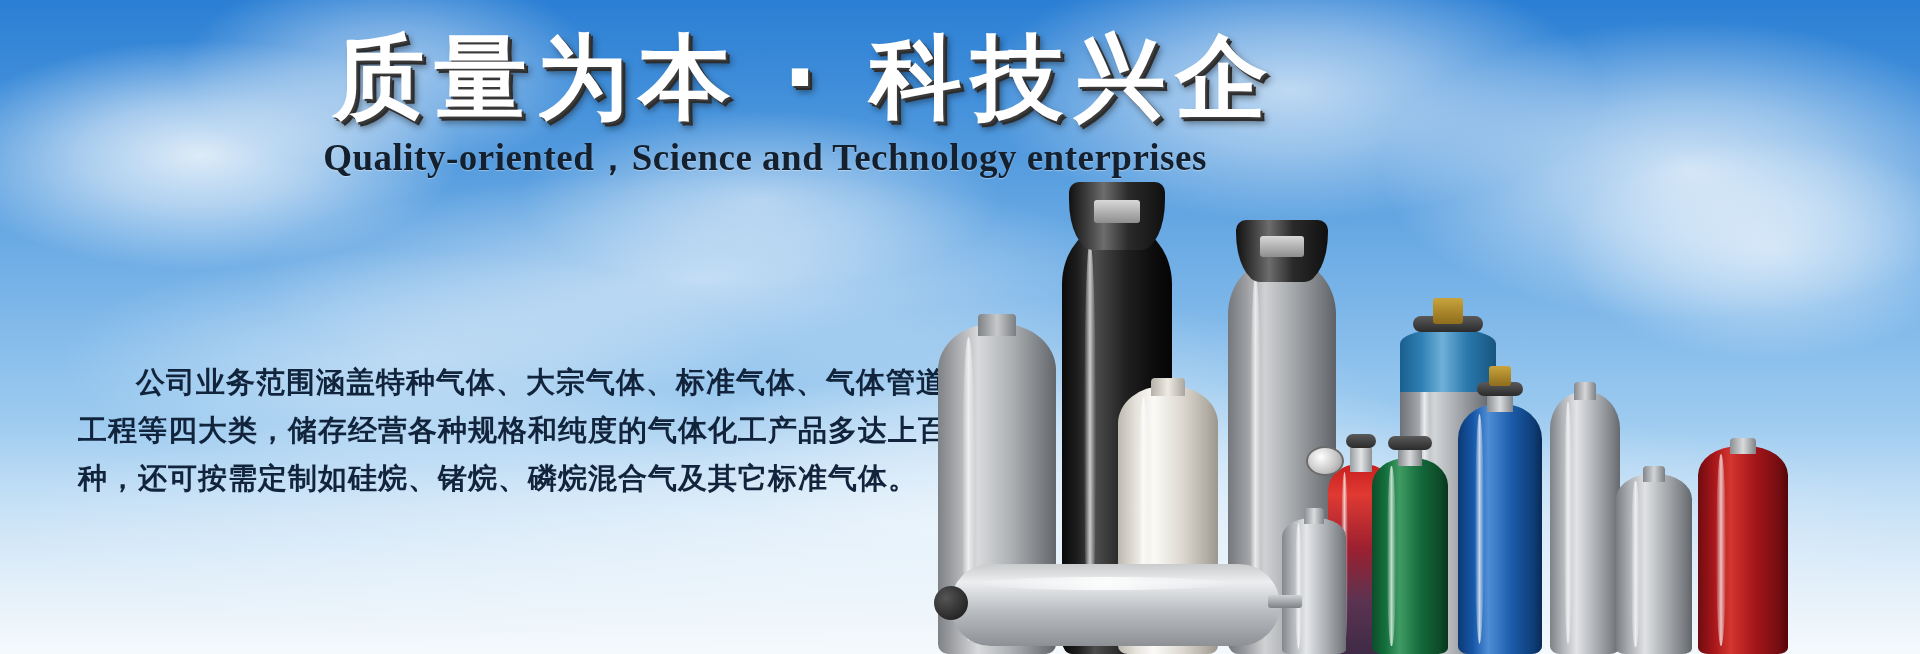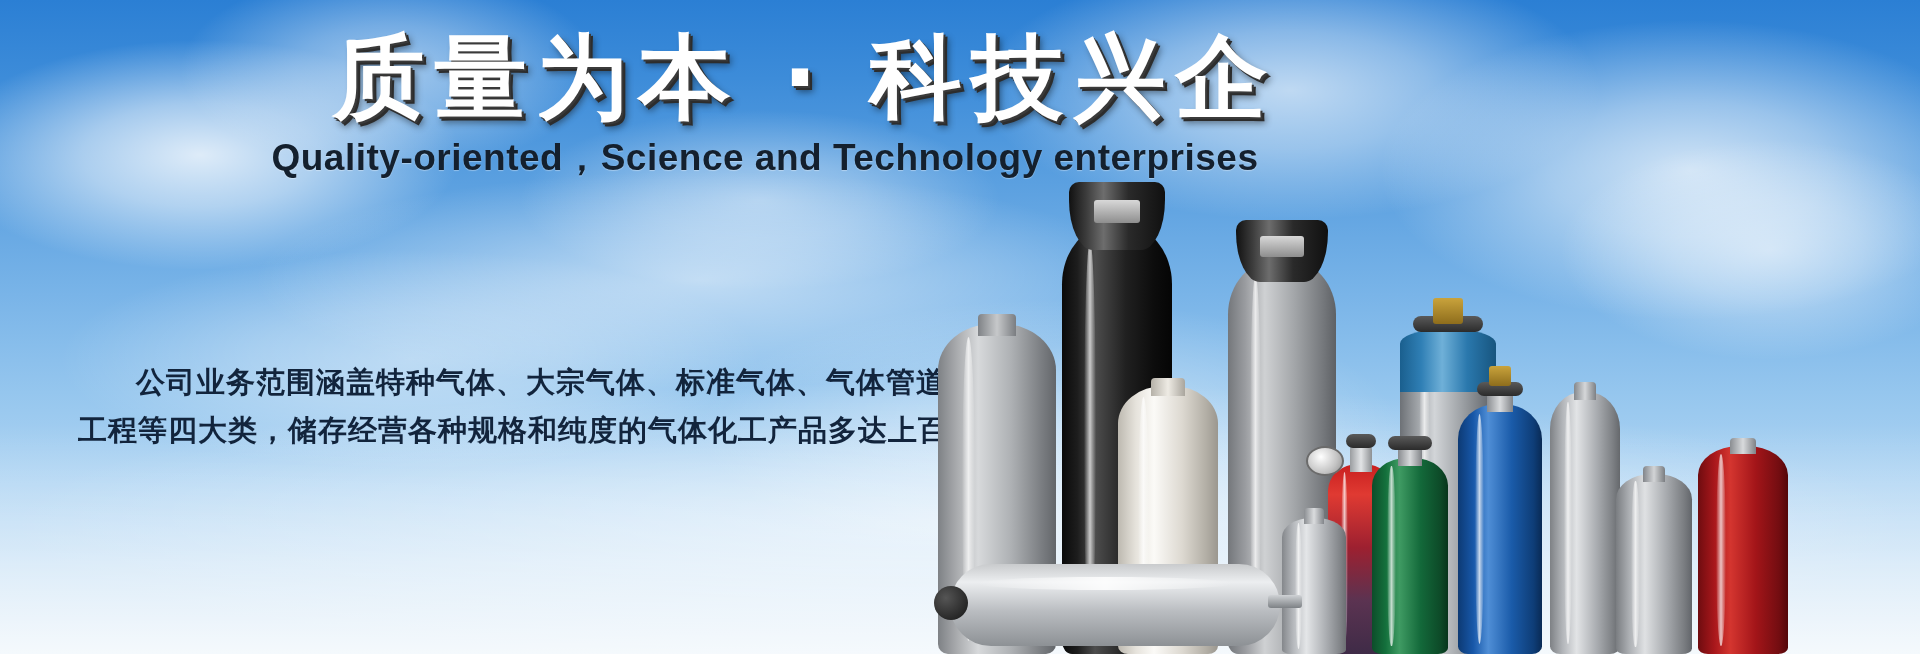--- a/index.html
+++ b/index.html
@@ -75,21 +75,21 @@
        5px 6px 7px rgba(0,0,0,.45);
     white-space: nowrap;
     margin-left: 40px;
   }
 
   #subtitle {
     position: absolute;
     left: 0; top: 133px;
     width: 1530px;
     text-align: center;
-    font-family: Liberation Sans, sans-serif;
+    font-family: Liberation Serif, serif;
     font-weight: 700;
     font-size: 37px;
     color: #14202e;
     letter-spacing: .5px;
     white-space: nowrap;
     text-shadow: 0 1px 1px rgba(255,255,255,.35);
   }
 
   
   #tagline-box {
@@ -246,20 +246,21 @@
   <div id="bottomband"></div>
 
   <div id="headline">质量为本 · 科技兴企</div>
 
   <div id="subtitle">Quality-oriented，Science and Technology enterprises</div>
 
 
   <div id="paragraph">
     <div class="pline">公司业务范围涵盖特种气体、大宗气体、标准气体、气体管道</div>
     <div class="pline">工程等四大类，储存经营各种规格和纯度的气体化工产品多达上百</div>
+    <div class="pline">种，还可按需定制如硅烷、锗烷、磷烷混合气及其它标准气体。</div>
   </div>
 
   <div id="cylinders">
 
     <div class="cyl" style="left:8px; width:118px; height:330px;">
       <div class="body" style="height:330px; background:linear-gradient(to right,#7e8185 0%,#a9abae 16%,#d7d9db 34%,#aeb1b4 62%,#7a7d81 88%,#63666a 100%);"></div>
       <div class="neck" style="bottom:318px; width:38px; height:22px; background:linear-gradient(to right,#7f8286,#c6c8ca,#7a7d81);"></div>
     </div>
 
     <div class="cyl" style="left:132px; width:110px; height:430px;">

